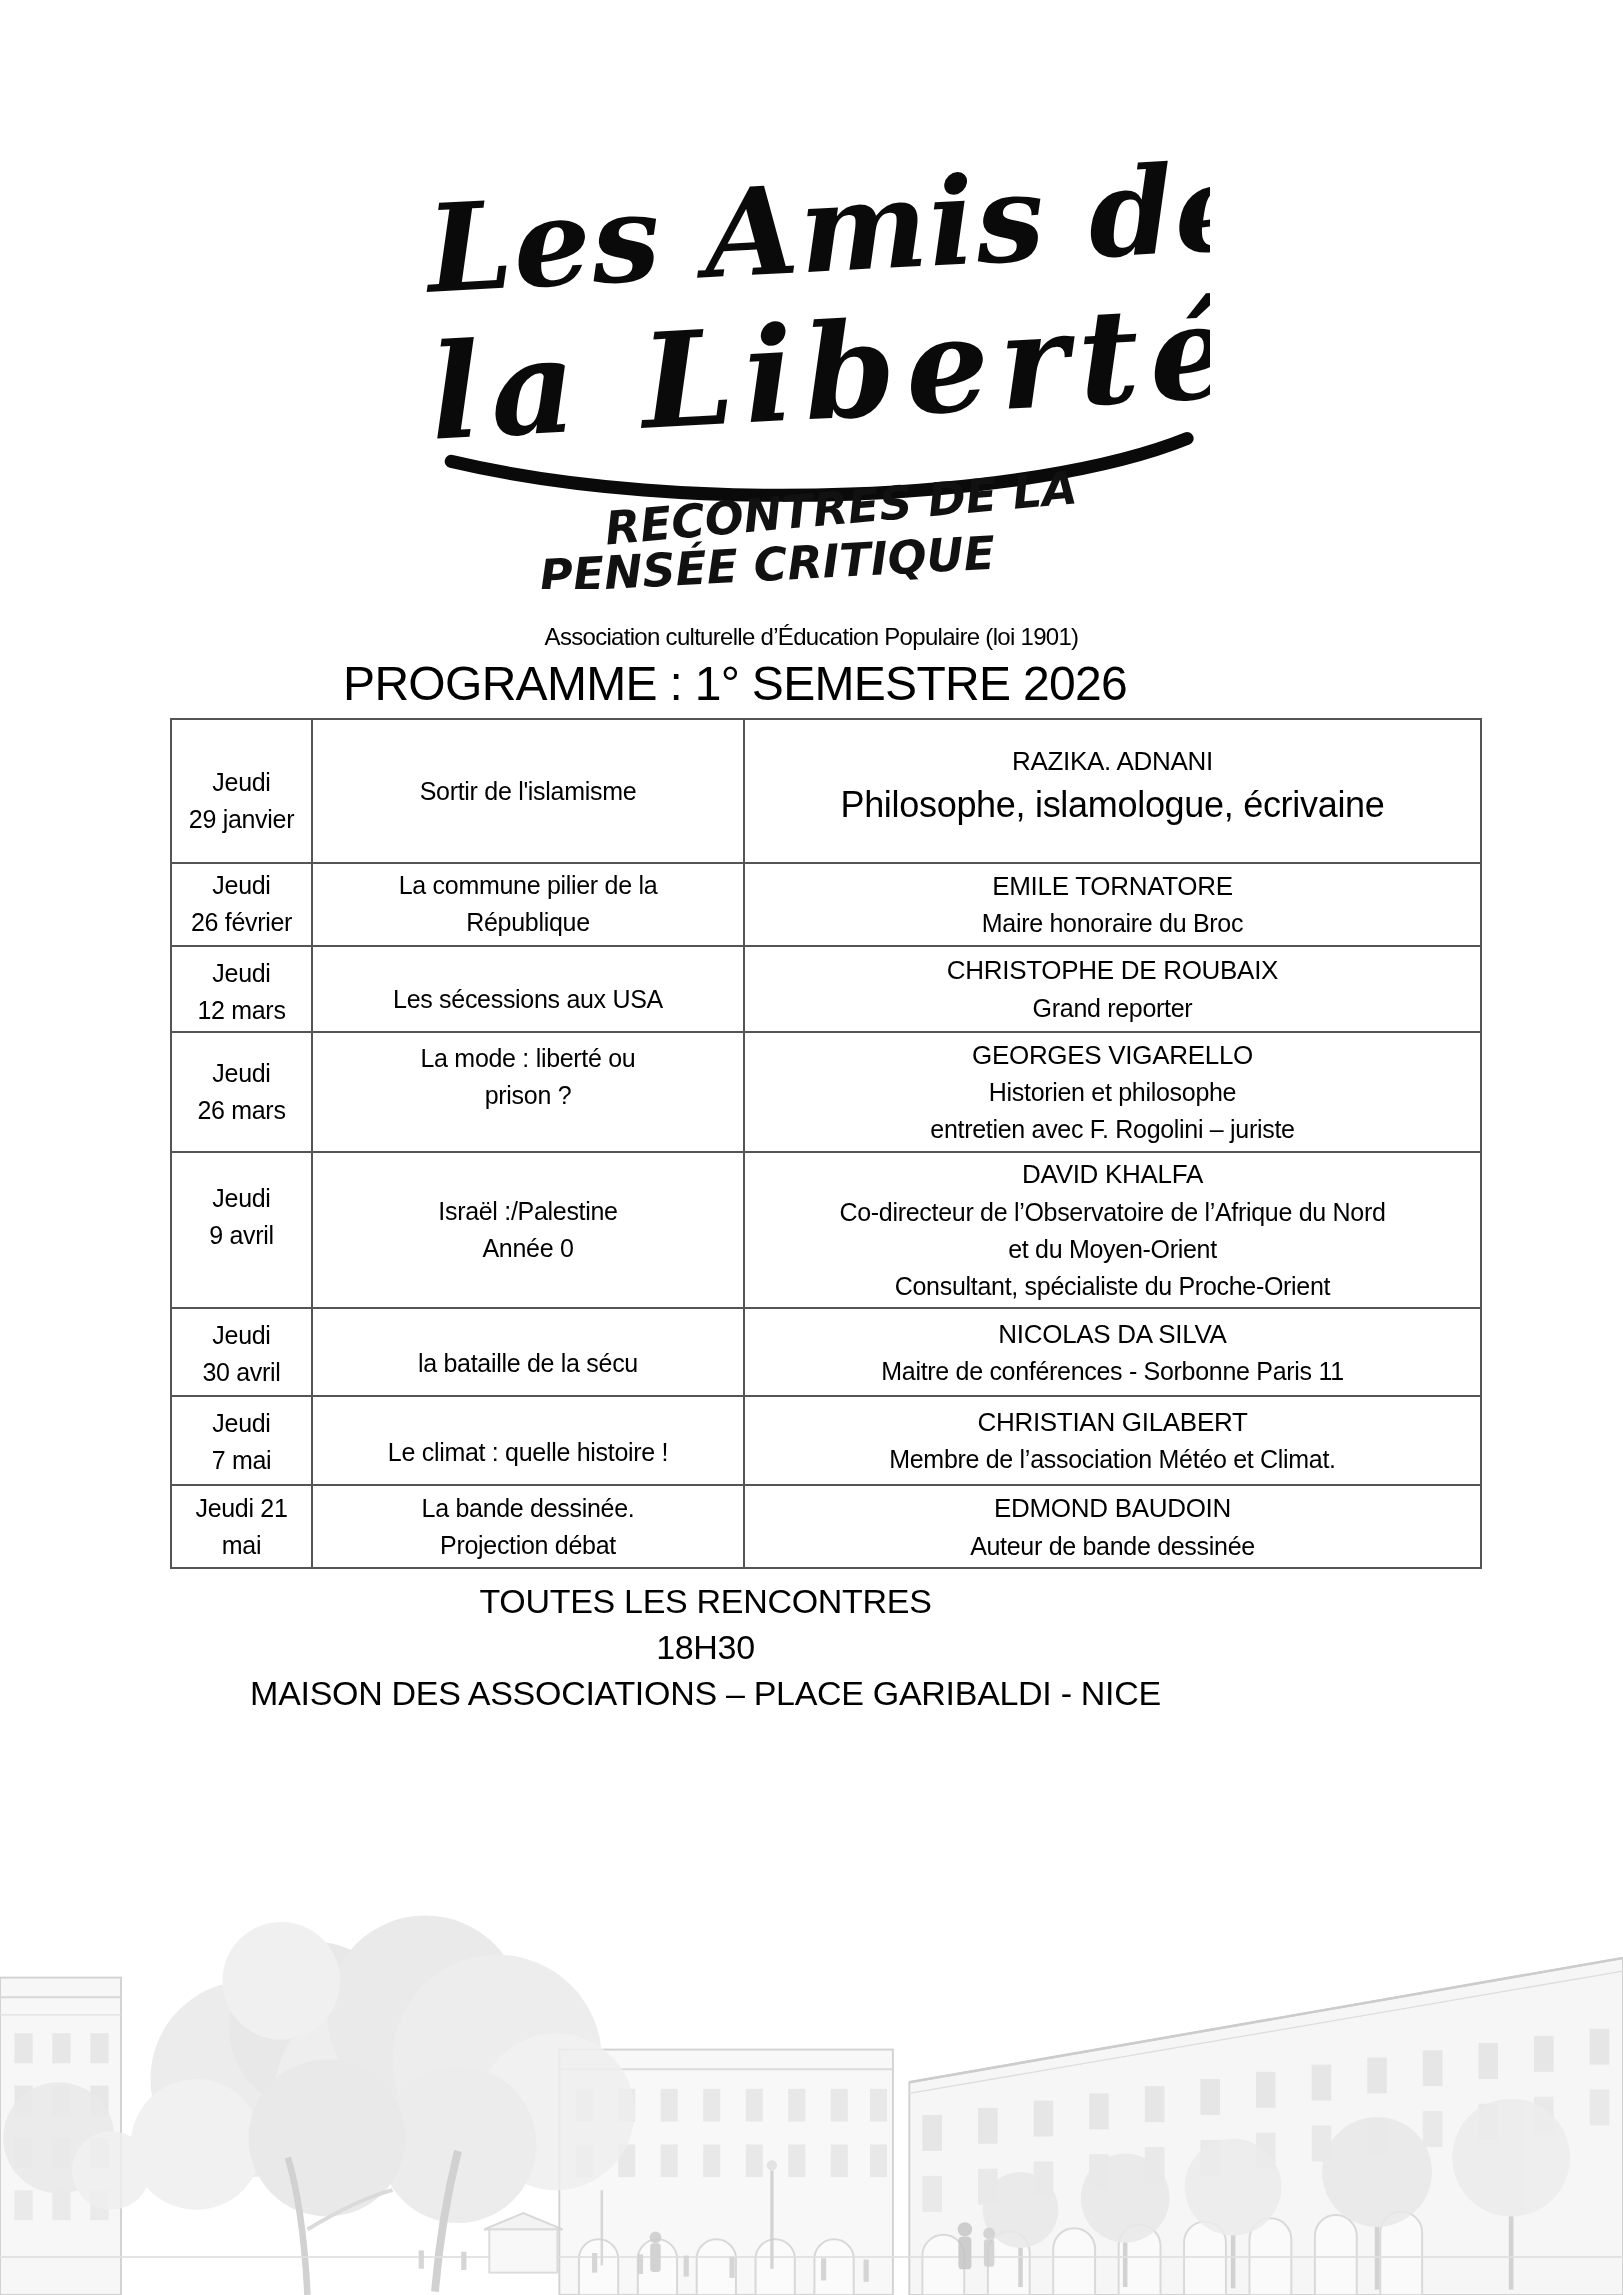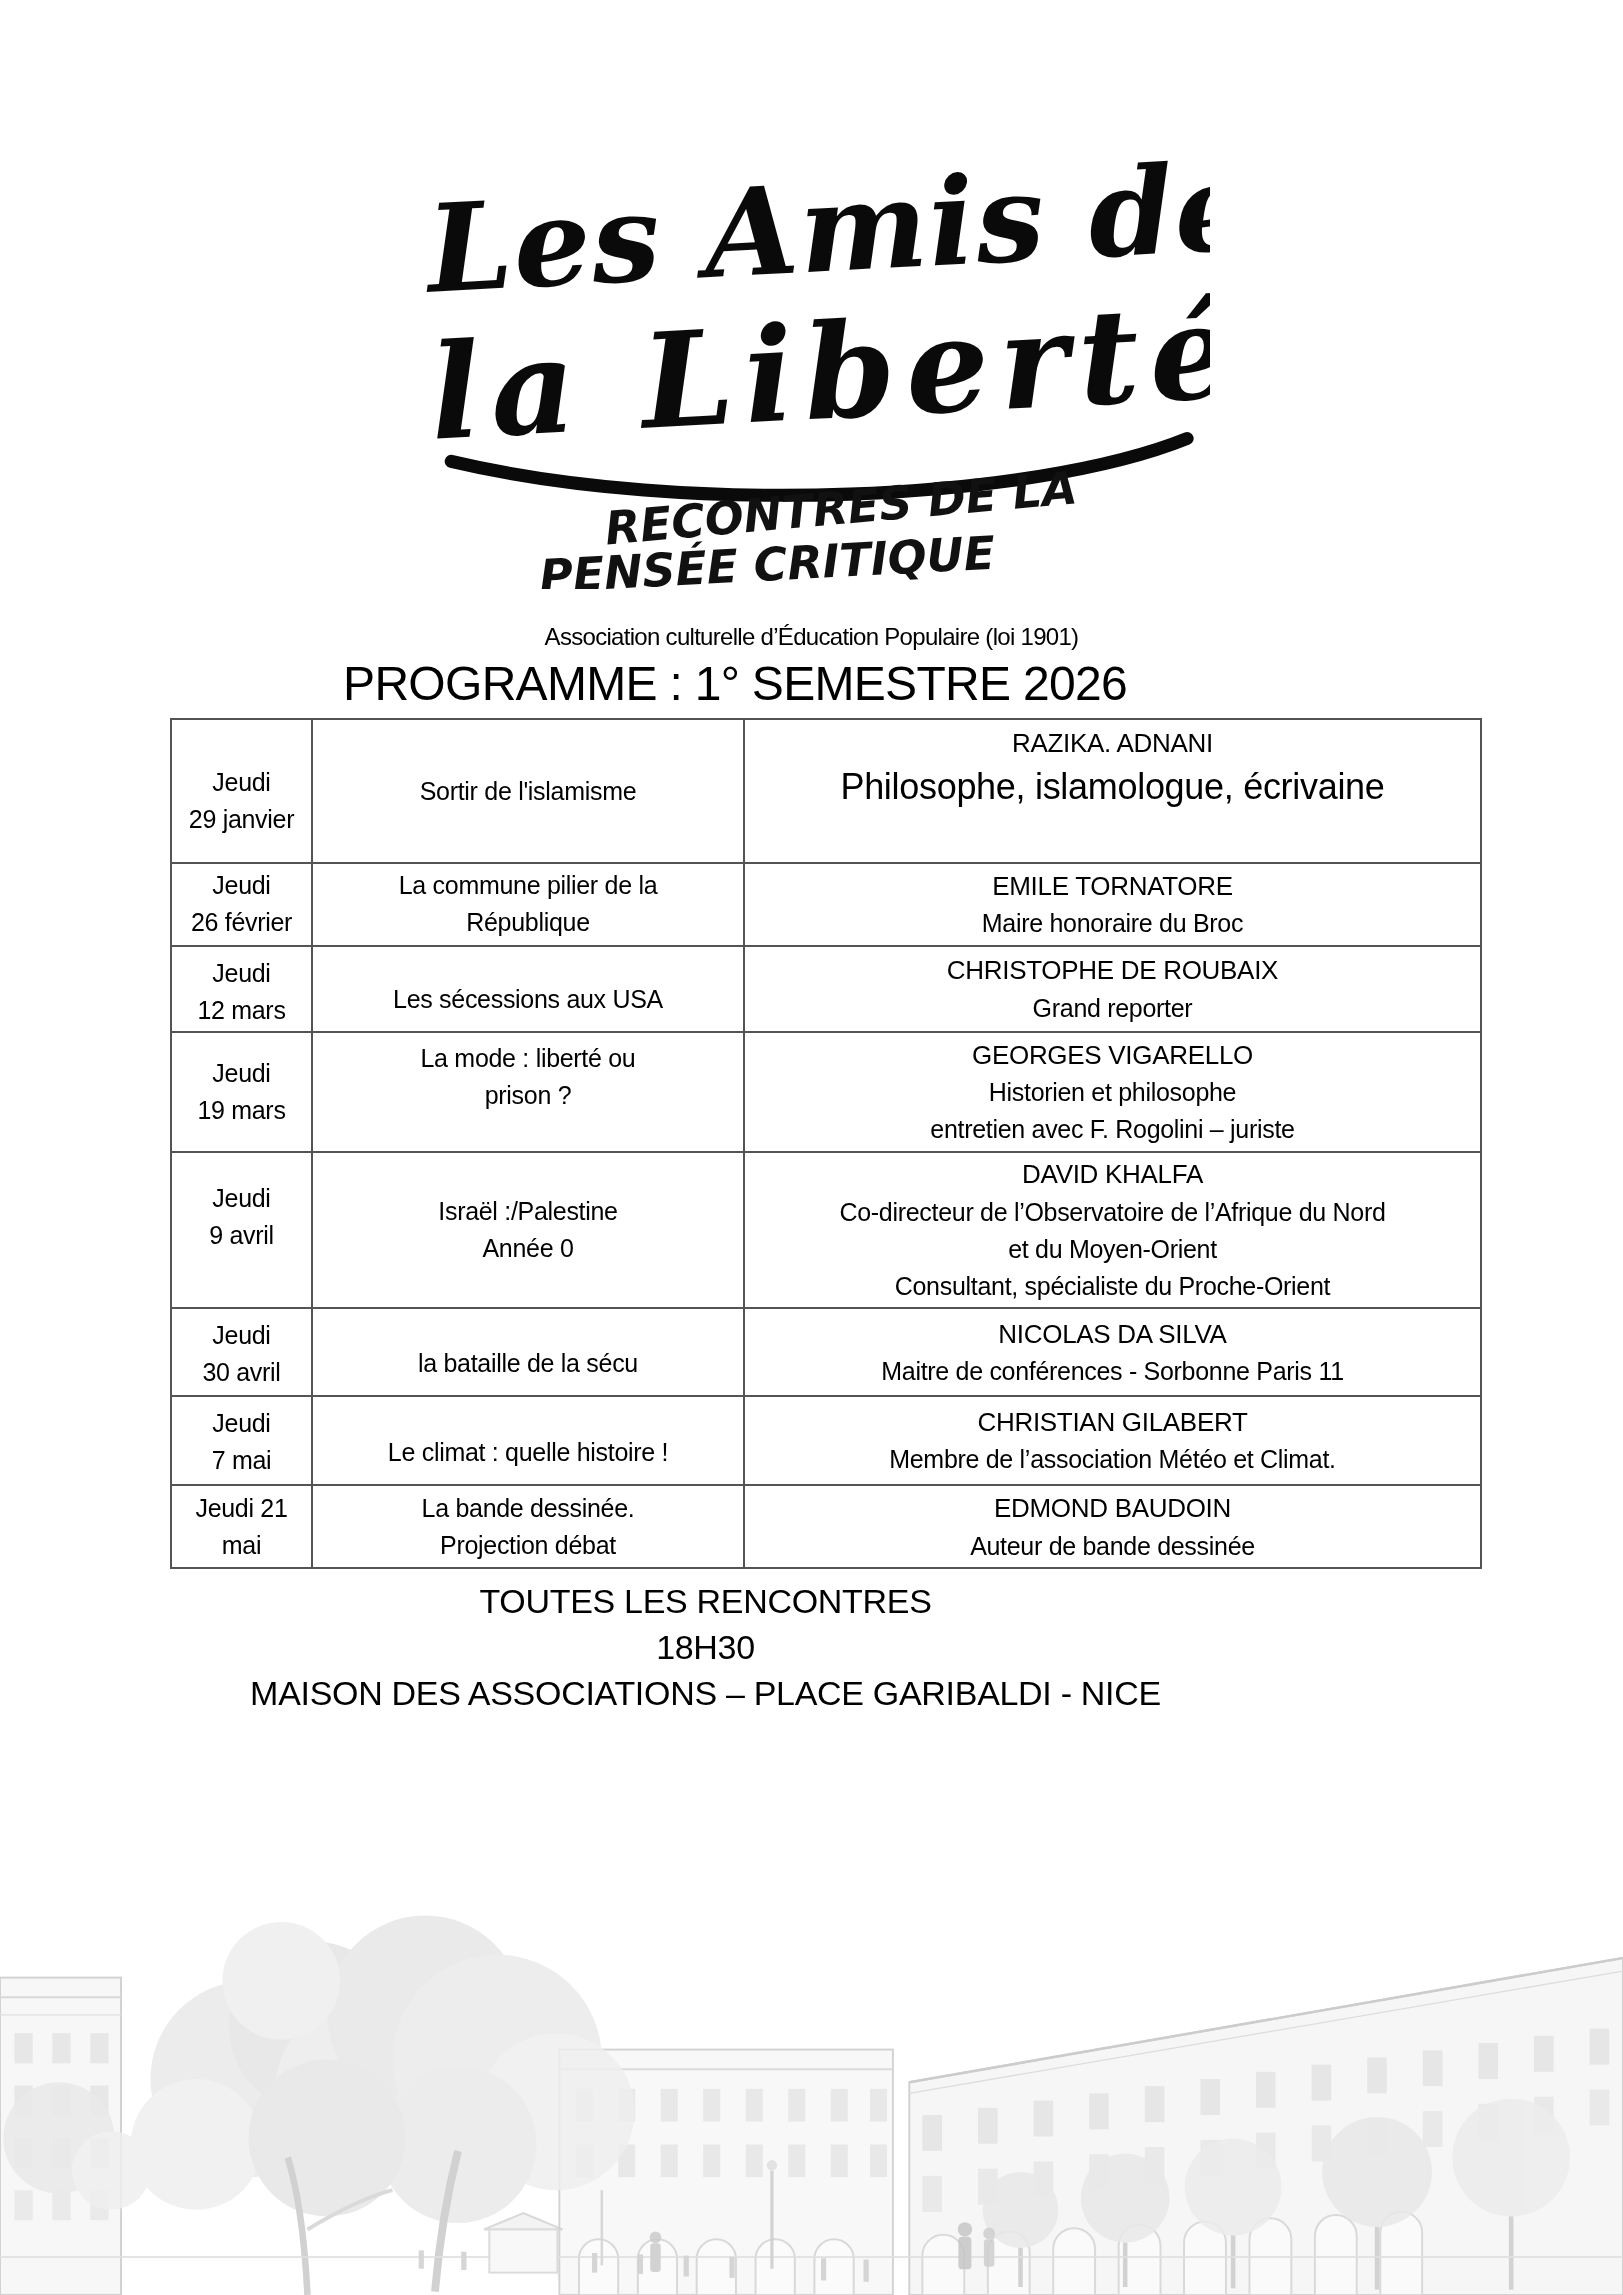--- a/index.html
+++ b/index.html
@@ -51,21 +51,21 @@
   .program-table tr:nth-child(1){height:144px;}
   .program-table tr:nth-child(2){height:71px;}
   .program-table tr:nth-child(3){height:84px;}
   .program-table tr:nth-child(4){height:110px;}
   .program-table tr:nth-child(5){height:149px;}
   .program-table tr:nth-child(6){height:88px;}
   .program-table tr:nth-child(7){height:89px;}
   .program-table tr:nth-child(8){height:75px;}
 
   .speaker-name{font-size:26px;}
-  .program-table tr:nth-child(1) td.cell-speaker{vertical-align:top;padding-top:4px;}
+  .program-table tr:nth-child(1) td.cell-speaker{vertical-align:top;padding-top:22px;}
   .program-table tr:nth-child(1) .speaker-details .line{font-size:36px;line-height:1.35;margin-top:1px;}
   .program-table tr:nth-child(1) td.cell-date{padding-top:22px;}
   .program-table tr:nth-child(3) td.cell-date,
   .program-table tr:nth-child(6) td.cell-date,
   .program-table tr:nth-child(7) td.cell-date{vertical-align:top;padding-top:7.9px;}
   .program-table tr:nth-child(5) td.cell-date{vertical-align:top;padding-top:27.5px;}
   .program-table tr:nth-child(3) td.cell-topic,
   .program-table tr:nth-child(6) td.cell-topic,
   .program-table tr:nth-child(7) td.cell-topic{vertical-align:bottom;padding-bottom:13px;}
   .program-table tr:nth-child(4) td.cell-topic{vertical-align:top;padding-top:6.5px;}
@@ -163,21 +163,21 @@
         <div class="speaker-name">CHRISTOPHE DE ROUBAIX</div>
         <div class="speaker-details">
               <div class="line">Grand reporter</div>
             </div>
       </td>
     </tr>
         <tr>
       <td class="cell-date">
         <div class="date-lines">
               <div class="line">Jeudi</div>
-              <div class="line">19 mars</div>
+              <div class="line">26 mars</div>
             </div>
       </td>
       <td class="cell-topic">
         <div class="topic-lines">
               <div class="line">La mode : liberté ou</div>
               <div class="line">prison ?</div>
             </div>
       </td>
       <td class="cell-speaker">
         <div class="speaker-name">GEORGES  VIGARELLO</div>

